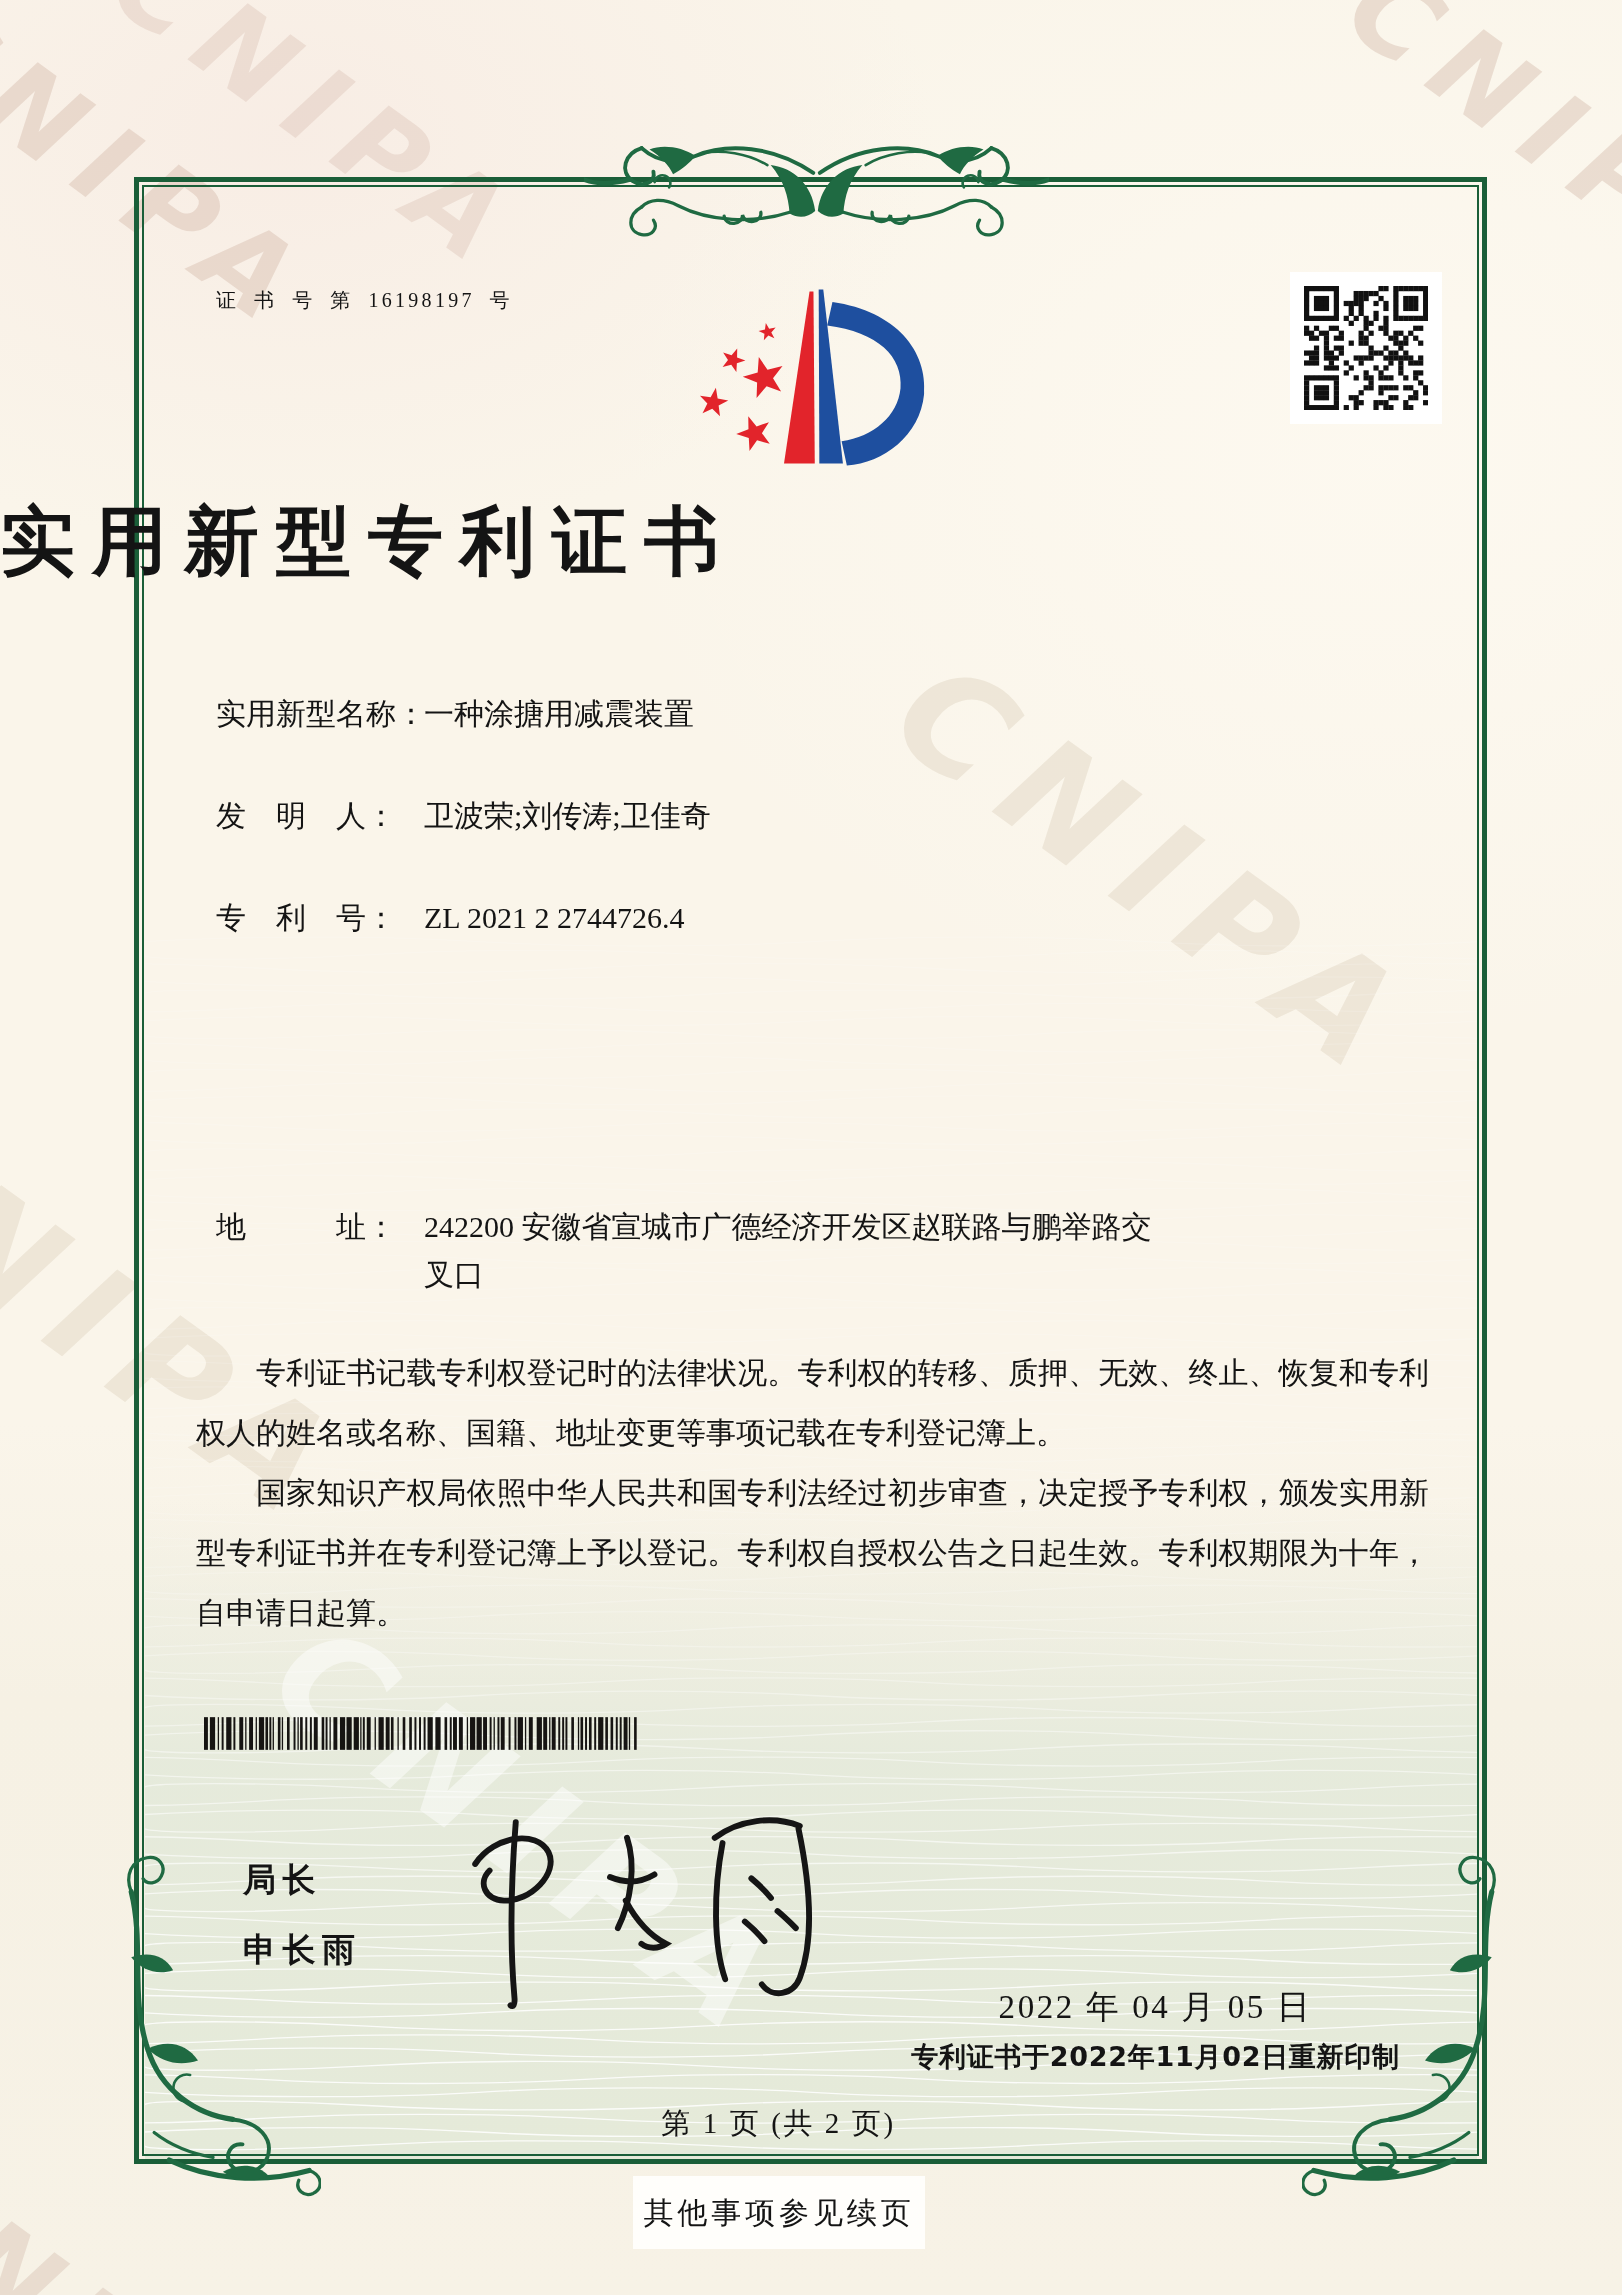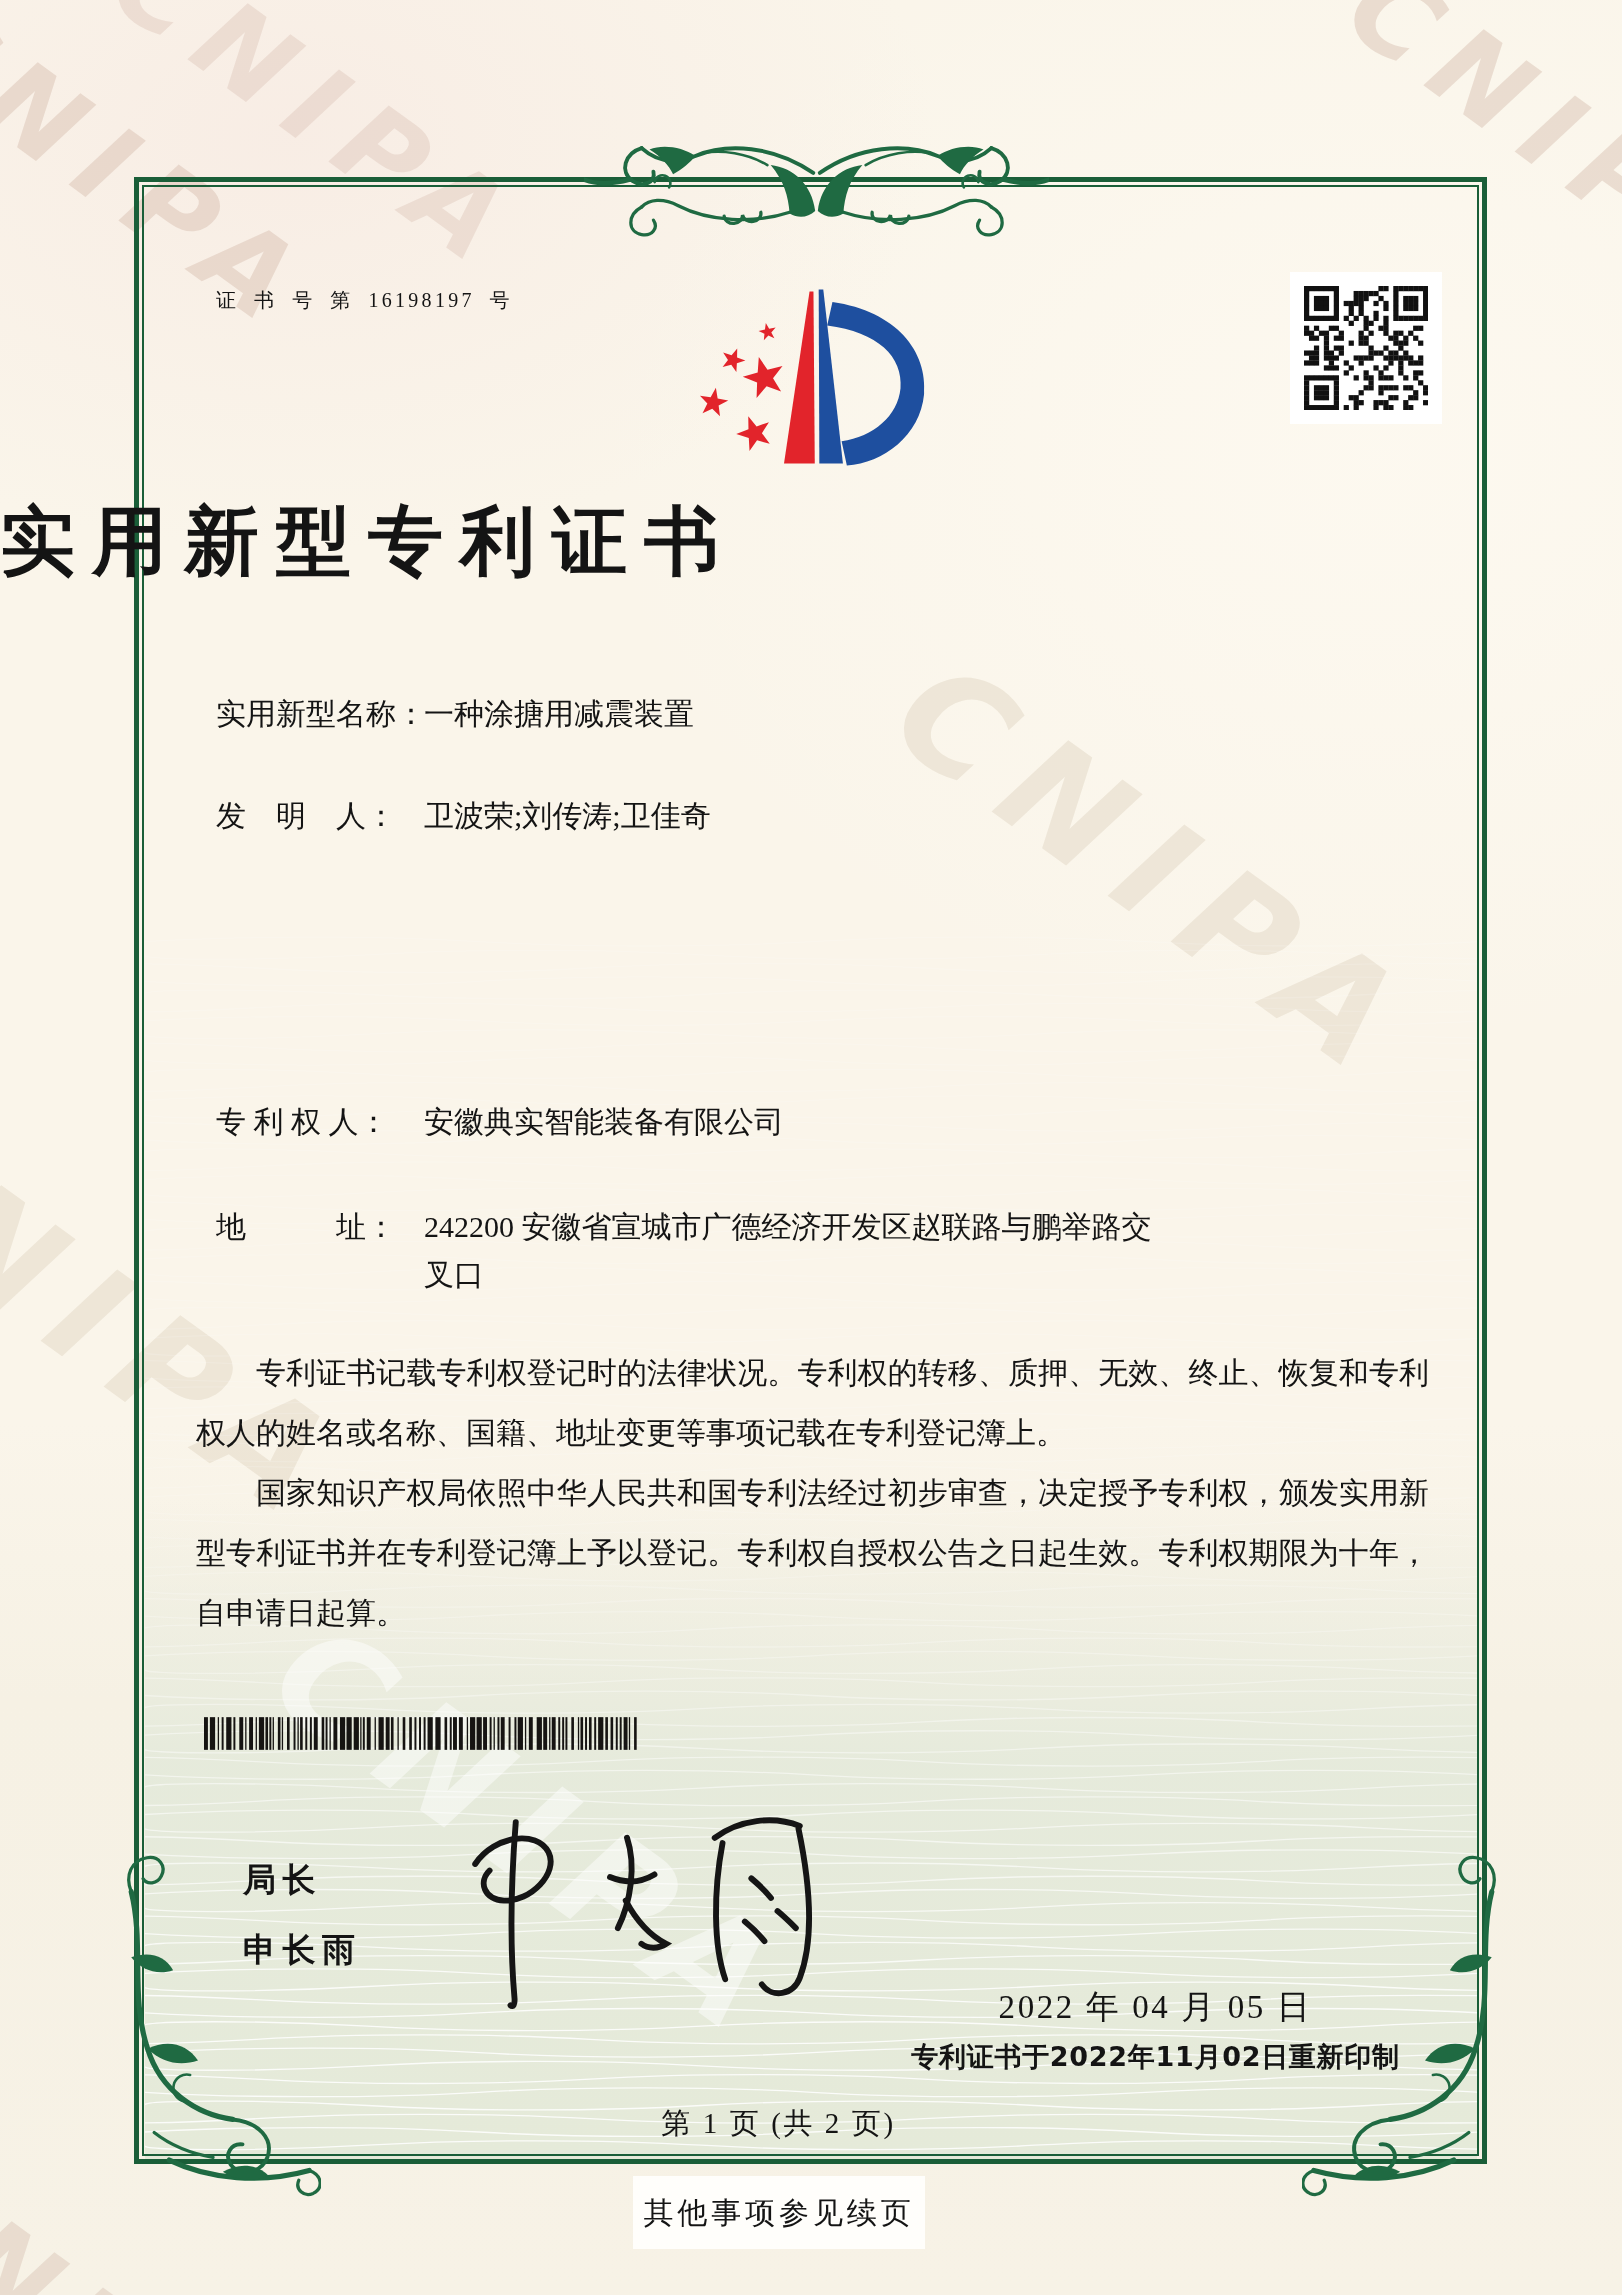--- a/index.html
+++ b/index.html
@@ -536,22 +536,22 @@
   </div>
 
   <div class="title">实用新型专利证书</div>
 
   <div class="frow frow-name">
     <span class="flabel">实用新型名称：</span><span>一种涂搪用减震装置</span>
   </div>
   <div class="frow frow-inventor">
     <span class="flabel">发　明　人：</span><span>卫波荣;刘传涛;卫佳奇</span>
   </div>
-  <div class="frow frow-patentee">
-    <span class="flabel">专 利 权 人：</span><span>安徽典实智能装备有限公司</span>
+  <div class="frow frow-patno">
+    <span class="flabel">专　利　号：</span><span>ZL 2021 2 2744726.4</span>
   </div>
   <div class="frow frow-address">
     <span class="flabel">地　　　址：</span><span class="addr-val"><span>242200 安徽省宣城市广德经济开发区赵联路与鹏举路交</span><br><span>叉口</span></span>
   </div>
 
   <div class="body-text">
     <p>专利证书记载专利权登记时的法律状况。专利权的转移、质押、无效、终止、恢复和专利权人的姓名或名称、国籍、地址变更等事项记载在专利登记簿上。</p>
     <p>国家知识产权局依照中华人民共和国专利法经过初步审查，决定授予专利权，颁发实用新型专利证书并在专利登记簿上予以登记。专利权自授权公告之日起生效。专利权期限为十年，自申请日起算。</p>
   </div>
 

